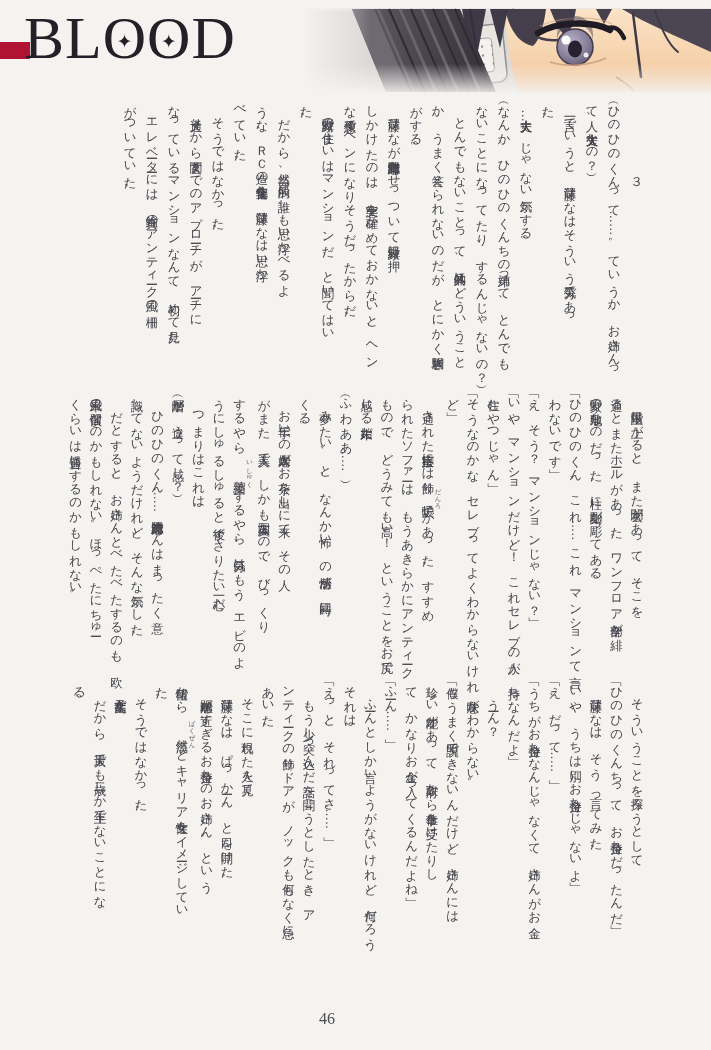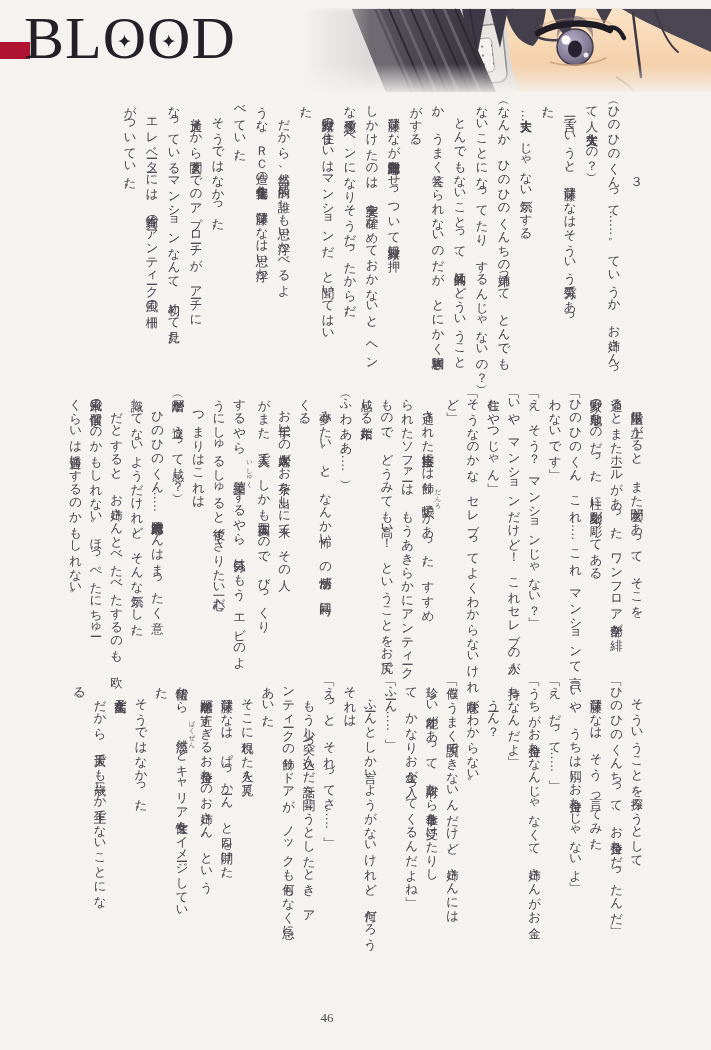--- a/index.html
+++ b/index.html
@@ -42,21 +42,21 @@
   .band-2{top:390px;height:288px;padding-right:64px;}
   .band-2 p{line-height:20.5px;}
   .band-3{top:678px;height:292px;padding-right:64px;}
   .band-3 p{line-height:20.5px;}
   .secnum{padding-top:70px;margin-left:20px;margin-right:4px;font-size:13px;}
   ruby{ruby-align:center;}
   rt{font-size:6.3px;color:#5a5860;letter-spacing:0;}
   
   .page-number{
     position:absolute;top:1010px;left:0;width:654px;text-align:center;
-    font-size:13px;color:#4c4a52;
+    font-size:16px;color:#4c4a52;
   }
 </style>
 </head>
 <body>
 
 <div class="page">
 
   <div class="accent-bar" style="background: rgb(176, 18, 50);"></div>
   <div class="logo"><span class="logo-letter">B</span><span class="logo-letter">L</span><span class="logo-letter">O<span class="logo-star">✦</span></span><span class="logo-letter">O<span class="logo-star">✦</span></span><span class="logo-letter">D</span></div>
 

